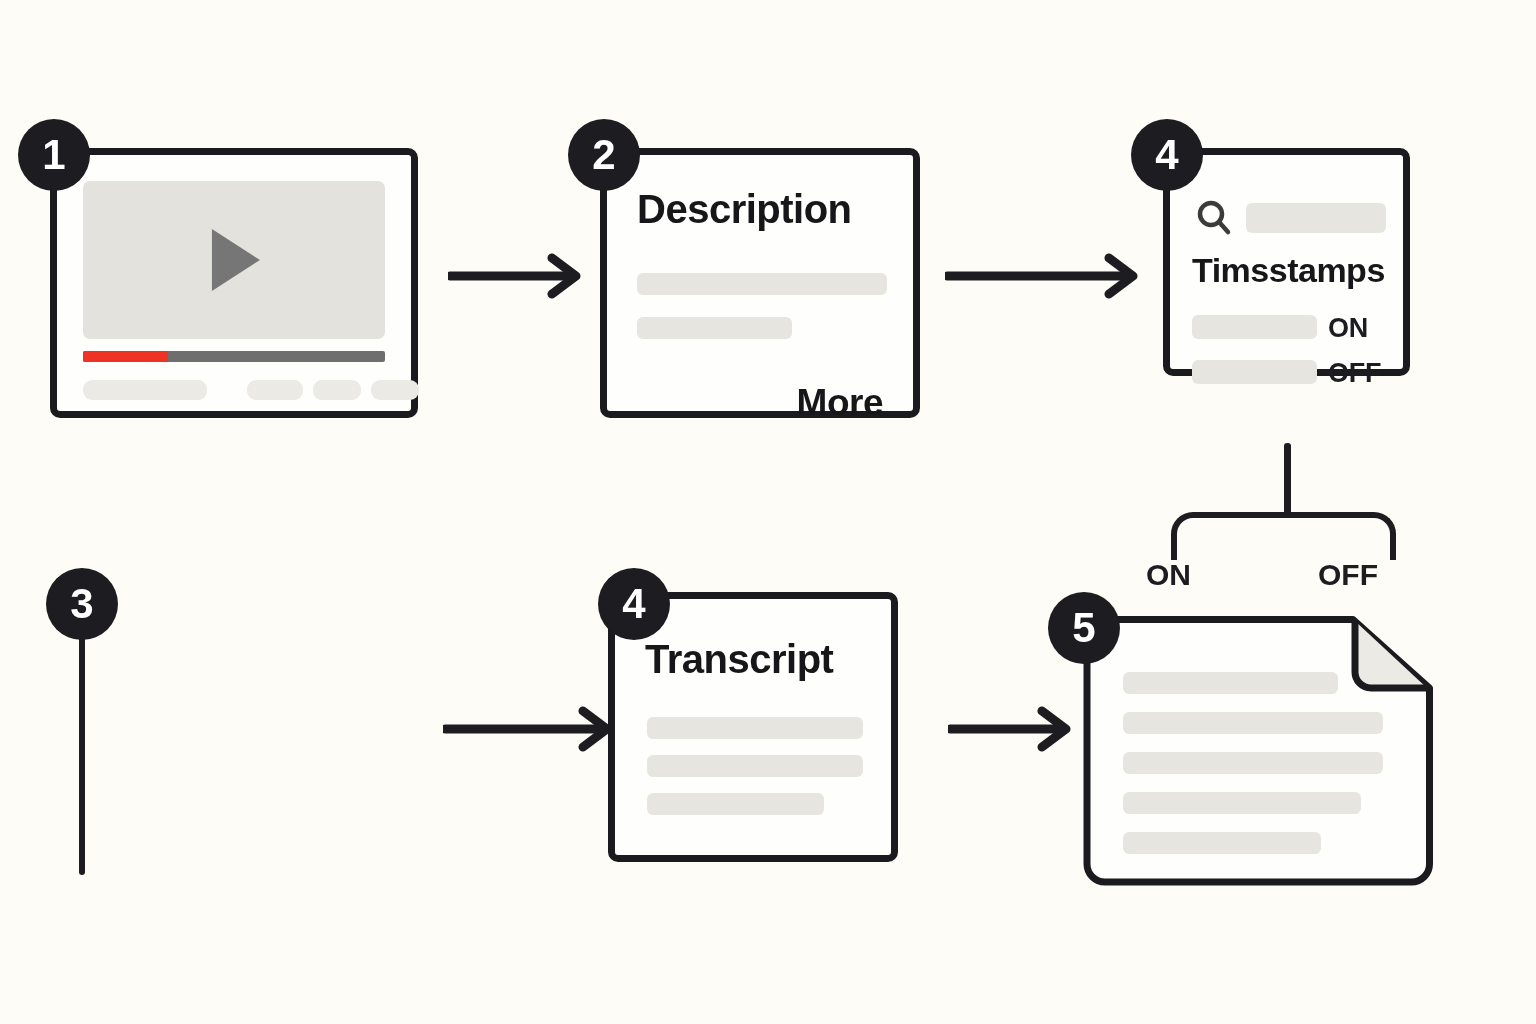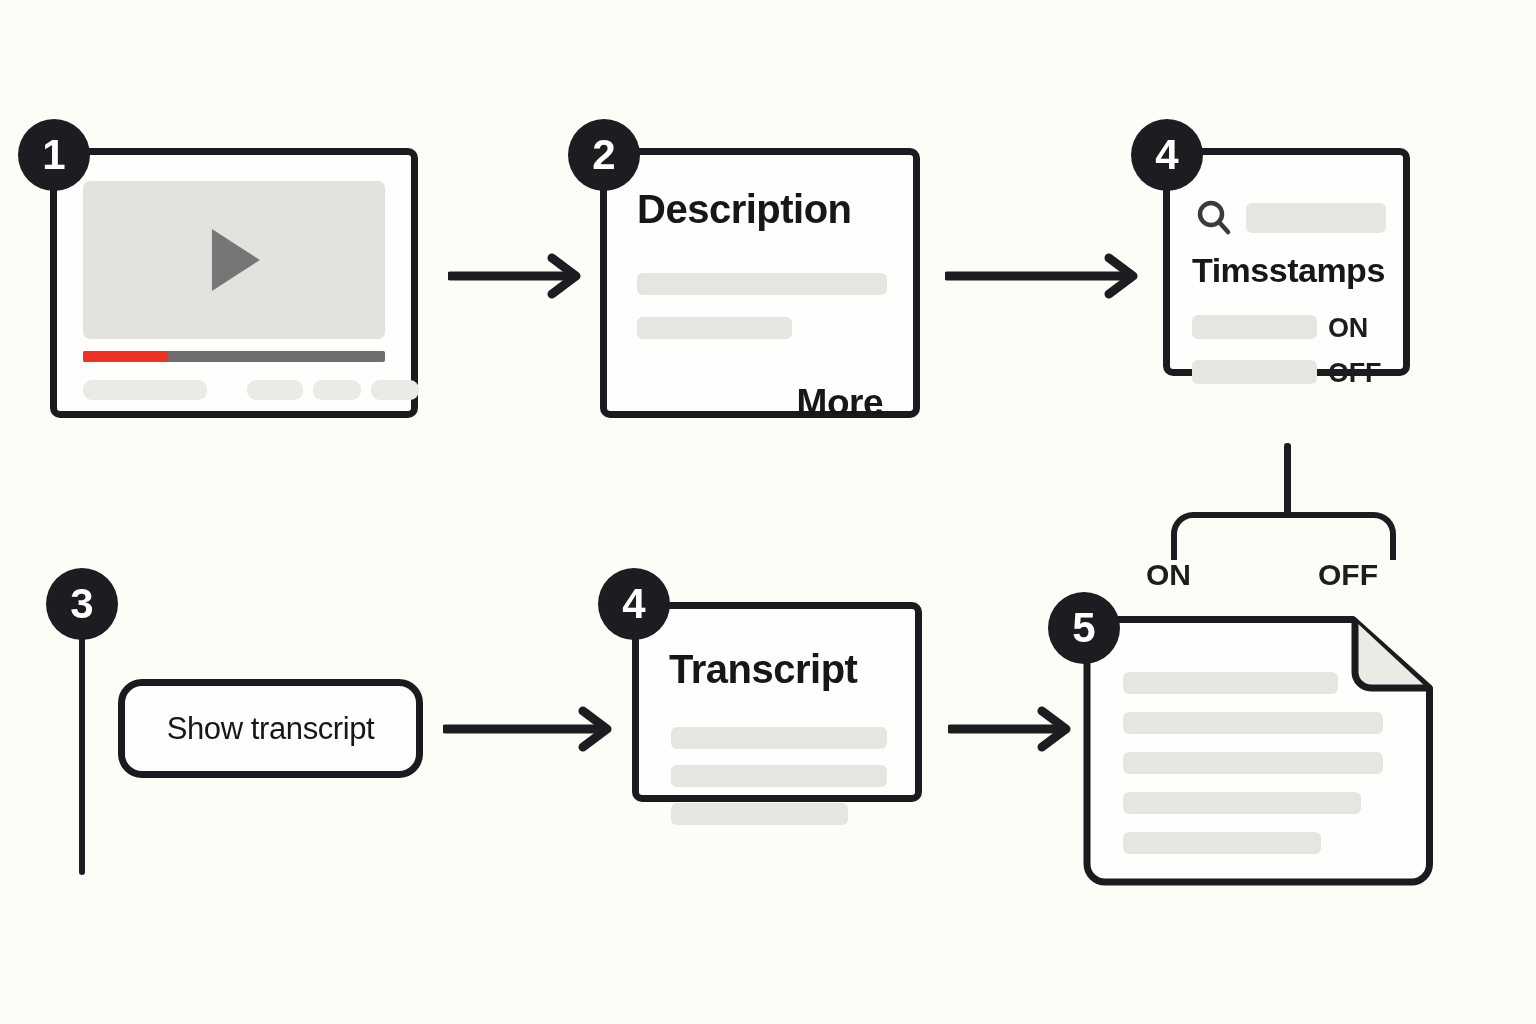--- a/index.html
+++ b/index.html
@@ -164,21 +164,21 @@
     box-sizing: border-box;
     display: flex;
     align-items: center;
     justify-content: center;
     font-size: 31px;
     color: #17171a;
     letter-spacing: -0.4px;
   }
 
   
-  #card4 { left: 632px; top: 592px; width: 290px; height: 200px; margin-top: 10px; }
+  #card4 { left: 608px; top: 592px; width: 290px; height: 270px; }
 
   
   #card5 {
     position: absolute;
     left: 1083px;
     top: 616px;
     width: 350px;
     height: 270px;
   }
   #card5 svg { display: block; overflow: visible; }
@@ -245,23 +245,20 @@
   <div class="badge" style="left:1131px; top:119px;">4</div>
 
   <div class="stem" style="left:1284px; top:443px; width:7px; height:75px;"></div>
   <div class="fork" style="left:1171px; top:512px; width:225px; height:48px;"></div>
   <div class="branch-label" style="left:1146px; top:558px;">ON</div>
   <div class="branch-label" style="left:1318px; top:558px;">OFF</div>
 
   <div class="badge" style="left:46px; top:568px;">3</div>
   <div class="pin-line" style="left:79px; top:630px; height:245px;"></div>
 
-  <div id="btn-transcript">
-    <span>Show transcript</span>
-  </div>
 
   <div class="arrow" style="left:443px; top:705px;">
     <svg width="185" height="48" viewBox="0 0 185 48">
       <path d="M2 24 H154" stroke="#1d1d21" stroke-width="9" stroke-linecap="round" fill="none"></path>
       <path d="M140 6 L164 24 L140 42" stroke="#1d1d21" stroke-width="9" stroke-linecap="round" stroke-linejoin="round" fill="none"></path>
     </svg>
   </div>
 
   <div class="card" id="card4">
     <div class="card-title" style="left:30px; top:38px; font-size:40px;">Transcript</div>

